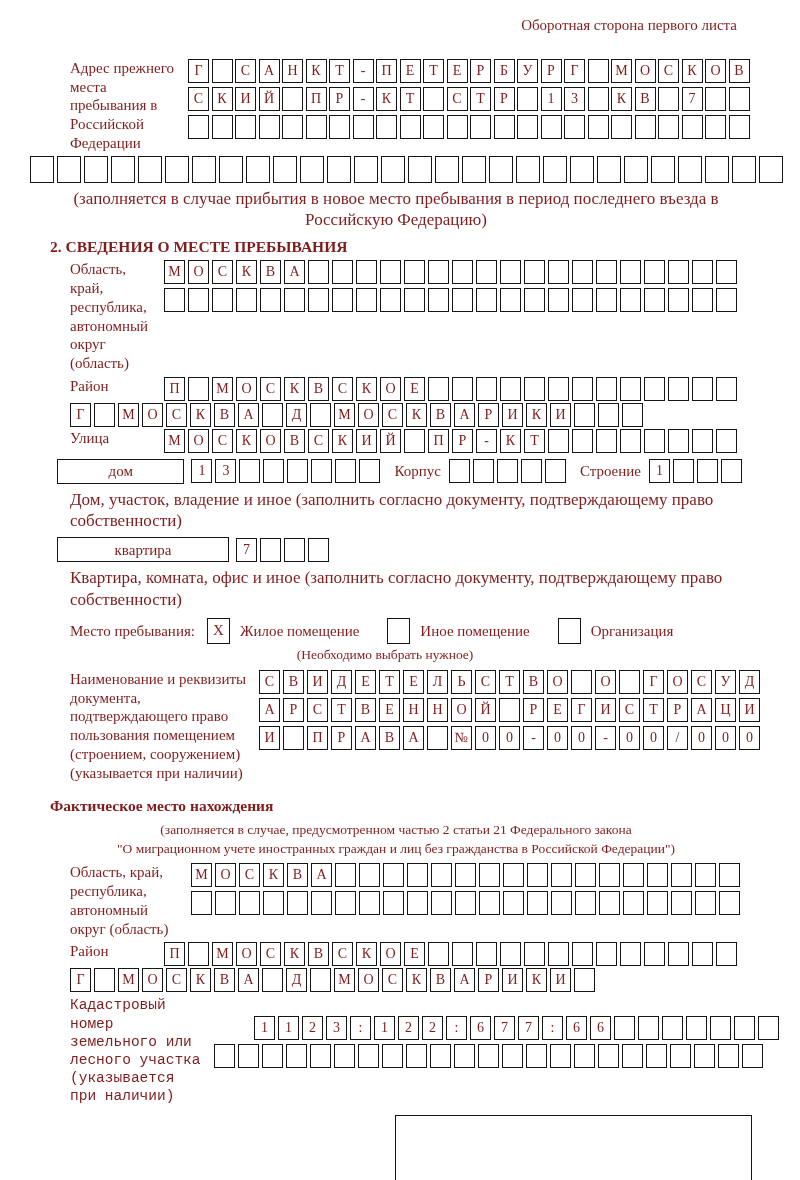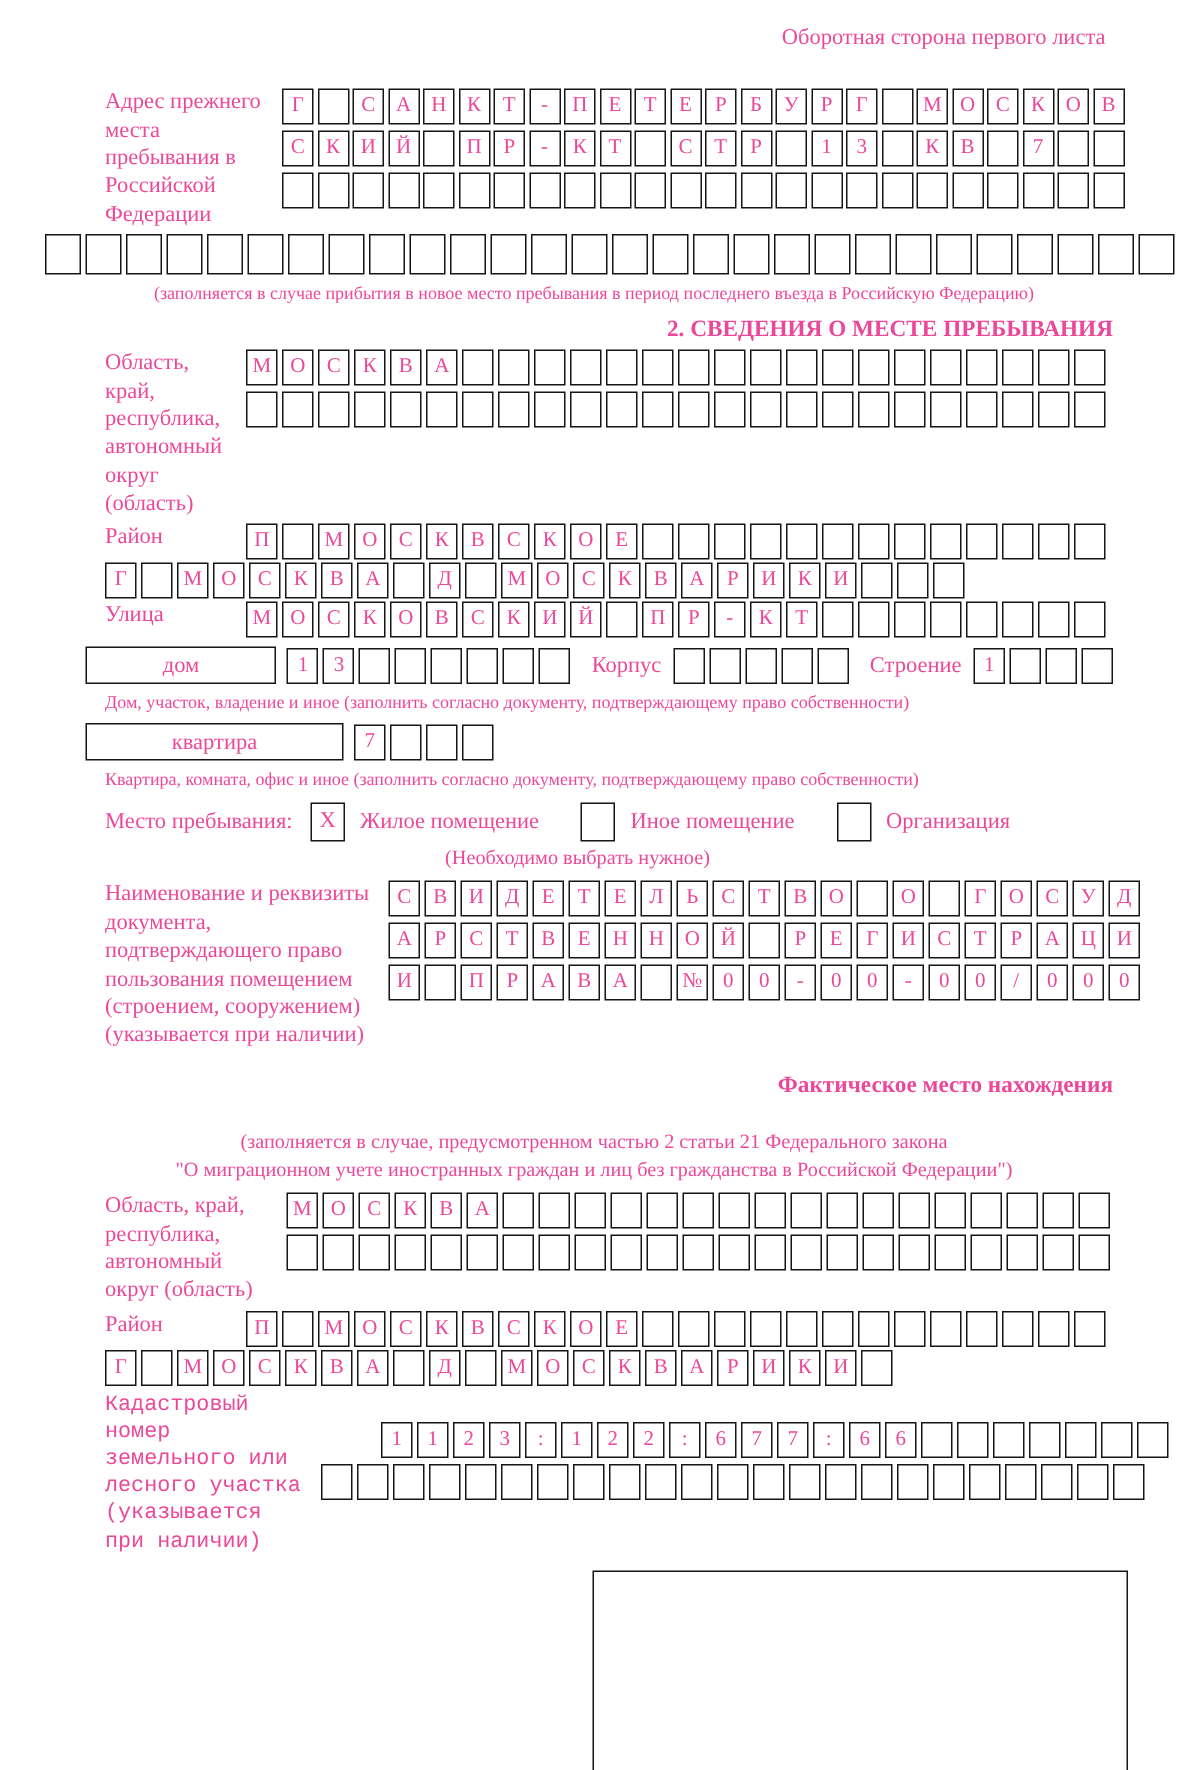--- a/index.html
+++ b/index.html
@@ -1,19 +1,19 @@
 <!DOCTYPE html>
 <html><head>
 <meta charset="utf-8">
 <style>
   html,body{margin:0;padding:0;background:#fff;}
   .page{
     position:relative;
     width:792px;height:1180px;
-    background:#fff;color:#ec4899;
+    background:#fff;color:#7f1d1d;
     font-family:"Liberation Serif","DejaVu Serif",serif;
     font-size:15px;line-height:1.25;
     overflow:hidden;
     box-sizing:border-box;
     padding:16px 50px 0 50px;
   }
   .backnote{text-align:right;padding-right:5px;font-size:15px;}
   
   .cells{display:flex;gap:3px;}
   .cells.tight{gap:2.5px;}
@@ -33,23 +33,23 @@
   .w-addr{width:112px;}
   .w-oblast{width:88px;}
   .w-raion{width:88px;}
   .w-gorod{width:110px;}
   .w-ulitsa{width:88px;}
   .w-doc{width:183px;}
   .w-foblast{width:115px;}
   .w-fgorod{width:160px;}
   .w-kadastr{width:138px;font-size:14.5px;font-family:Liberation Mono, monospace;}
   .fullrow{margin:3px 0 0 -20px;}
-  .caption{font-size:12px;text-align:center;margin-top:5px;}
+  .caption{font-size:17px;text-align:center;margin-top:5px;}
   .caption.left{text-align:left;margin-left:20px;}
-  .sect-title{font-weight:bold;text-align:right;font-size:15.5px;margin-top:7px;}
+  .sect-title{font-weight:bold;text-align:left;font-size:15.5px;margin-top:7px;}
   
   .domrow{display:flex;align-items:center;margin:6px 0 0 7px;}
   .namedbox{
     box-sizing:border-box;border:1.4px solid #151515;height:25px;
     display:flex;align-items:center;justify-content:center;font-size:15px;
   }
   .dombox{width:138px;margin-right:7px;}
   .kvbox{width:172px;margin-right:7px;}
   .inline-lbl{margin:0 8px 0 14px;font-size:15px;}
   
@@ -461,21 +461,21 @@
           <span class="cb">0</span>
           <span class="cb">/</span>
           <span class="cb">0</span>
           <span class="cb">0</span>
           <span class="cb">0</span>
         </div>
     </div>
   </div>
 
   <div class="sect-title" style="margin-top:14px;">Фактическое место нахождения</div>
-  <div class="fact-note" style="margin-top:20px;">(заполняется в случае, предусмотренном частью 2 статьи 21 Федерального закона</div>
+  <div class="fact-note" style="margin-top:6px;">(заполняется в случае, предусмотренном частью 2 статьи 21 Федерального закона</div>
   <div class="fact-note">"О миграционном учете иностранных граждан и лиц без гражданства в Российской Федерации")</div>
 
   <div class="block mt6">
     <div class="flabel w-foblast">Область, край, республика, автономный округ (область)</div>
     <div class="rows">
       <div class="cells">
           <span class="cb">М</span>
           <span class="cb">О</span>
           <span class="cb">С</span>
           <span class="cb">К</span>

